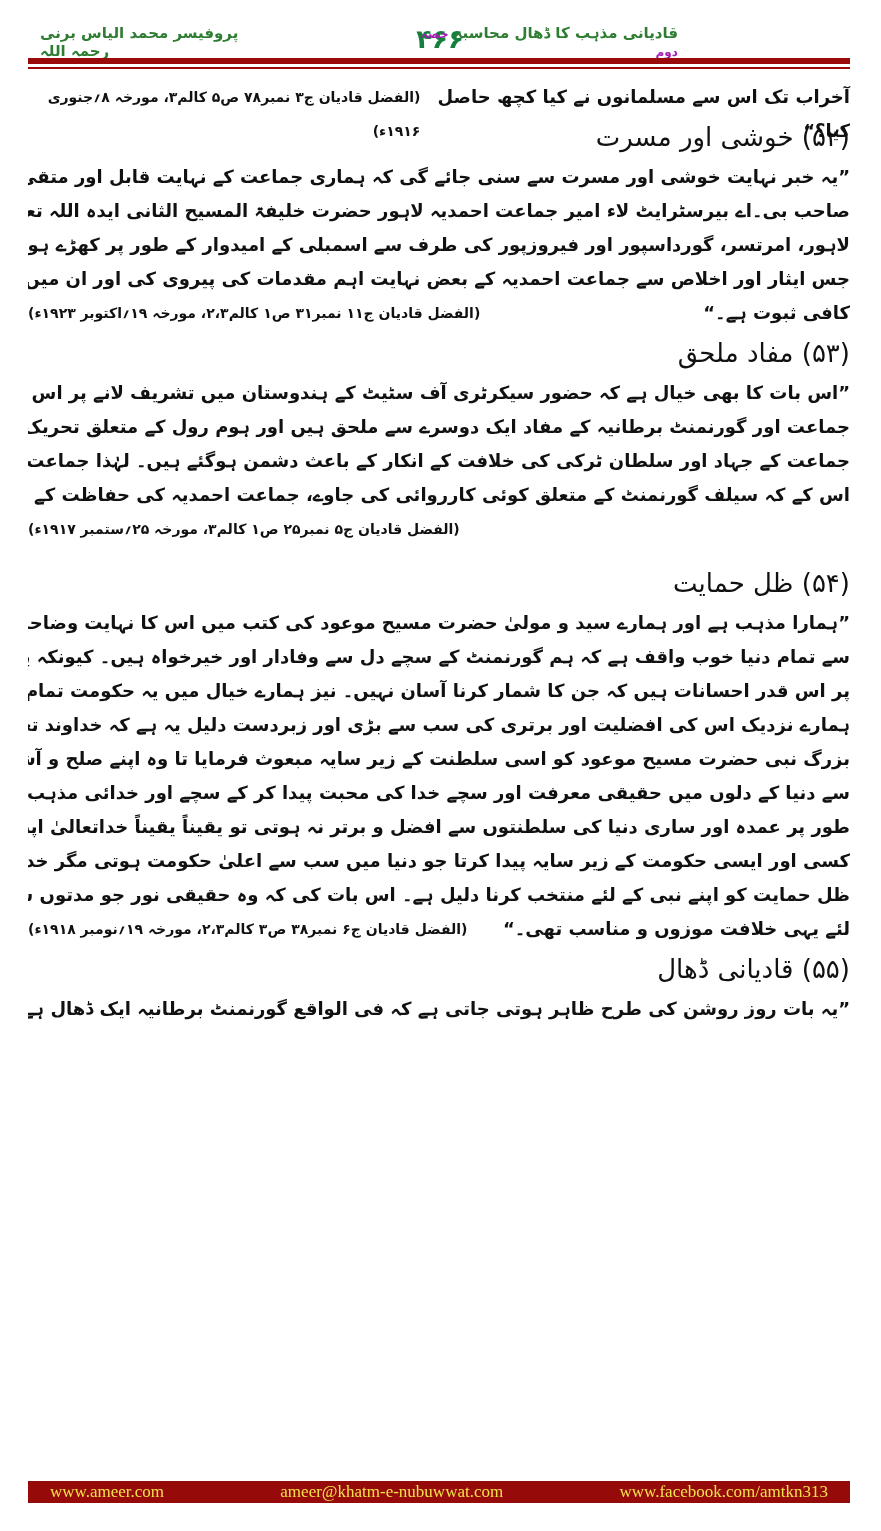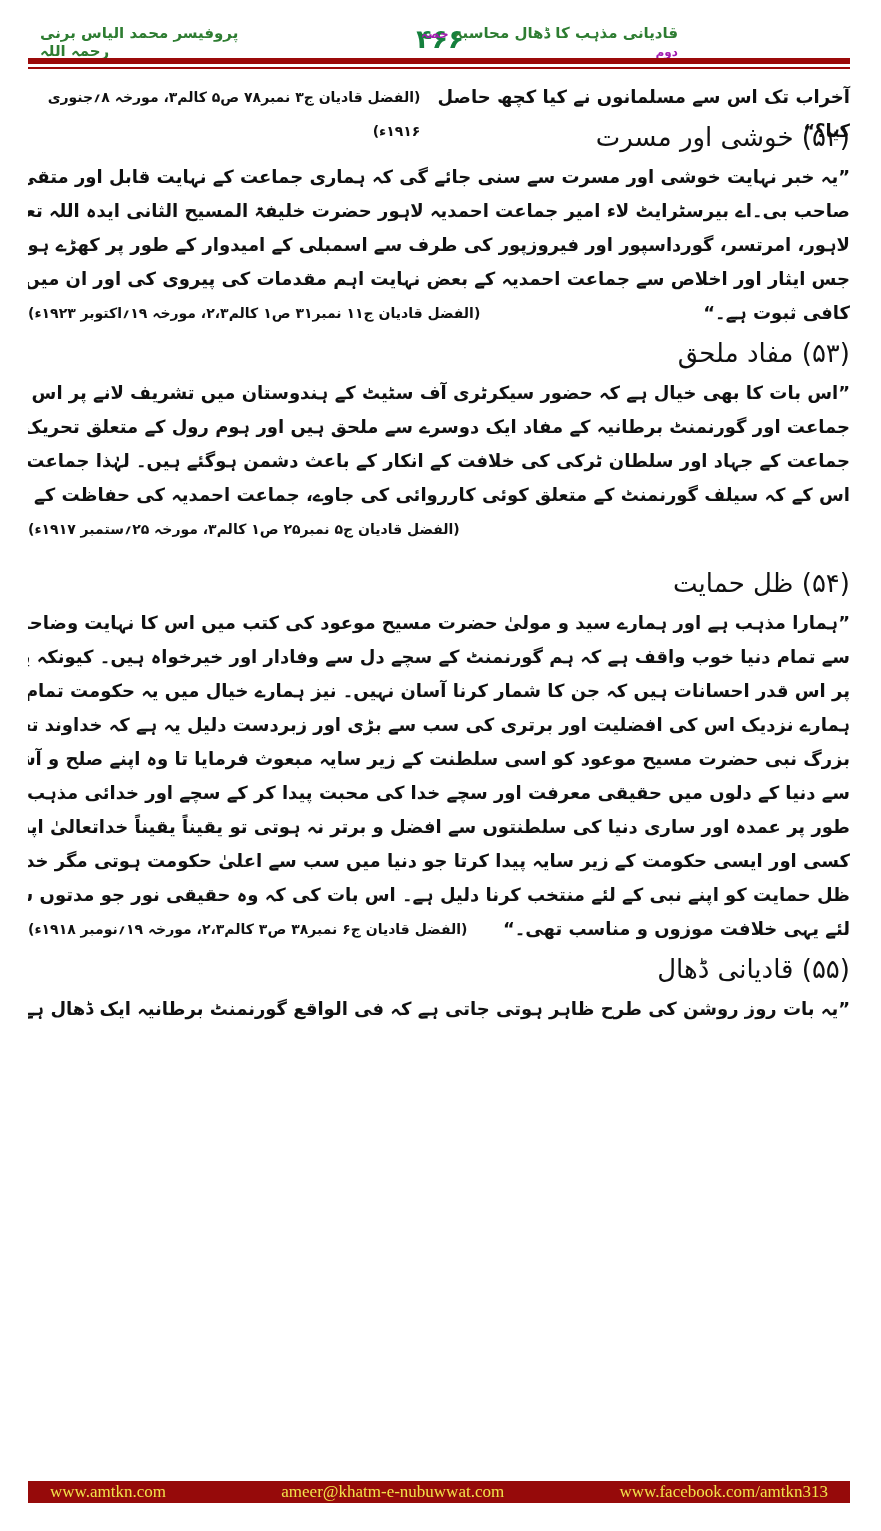--- a/index.html
+++ b/index.html
@@ -84,16 +84,16 @@
   <div class="row">
     <span class="txt">لئے یہی خلافت موزوں و مناسب تھی۔“</span>
     <span class="ref">(الفضل قادیان ج۶ نمبر۳۸ ص۳ کالم۲،۳، مورخہ ۱۹؍نومبر ۱۹۱۸ء)</span>
   </div>
 
   <div class="heading">(۵۵) قادیانی ڈھال</div>
   <div class="line">”یہ بات روز روشن کی طرح ظاہر ہوتی جاتی ہے کہ فی الواقع گورنمنٹ برطانیہ ایک ڈھال ہے جس کے نیچے احمدی جماعت آگے</div>
 </div>
 
 <div class="footer">
-  <a>www.amtkn.com</a>
+  <a>www.ameer.com</a>
   <a>ameer@khatm-e-nubuwwat.com</a>
   <a>www.facebook.com/amtkn313</a>
 </div>
 
 </body></html>

